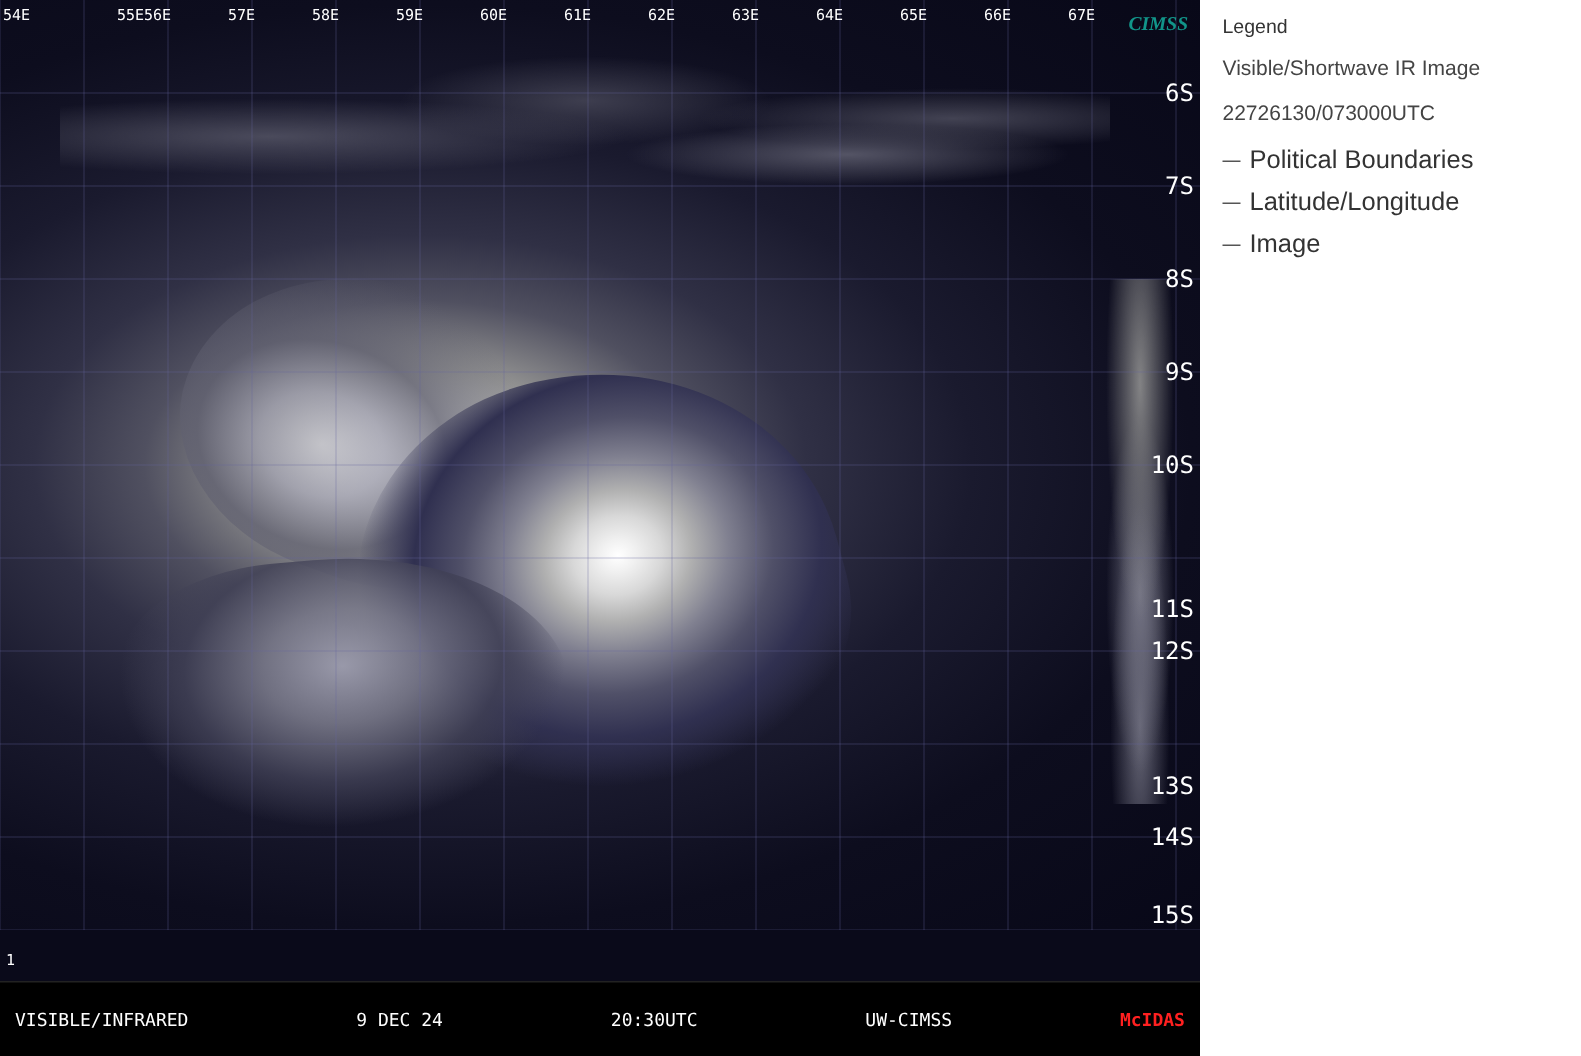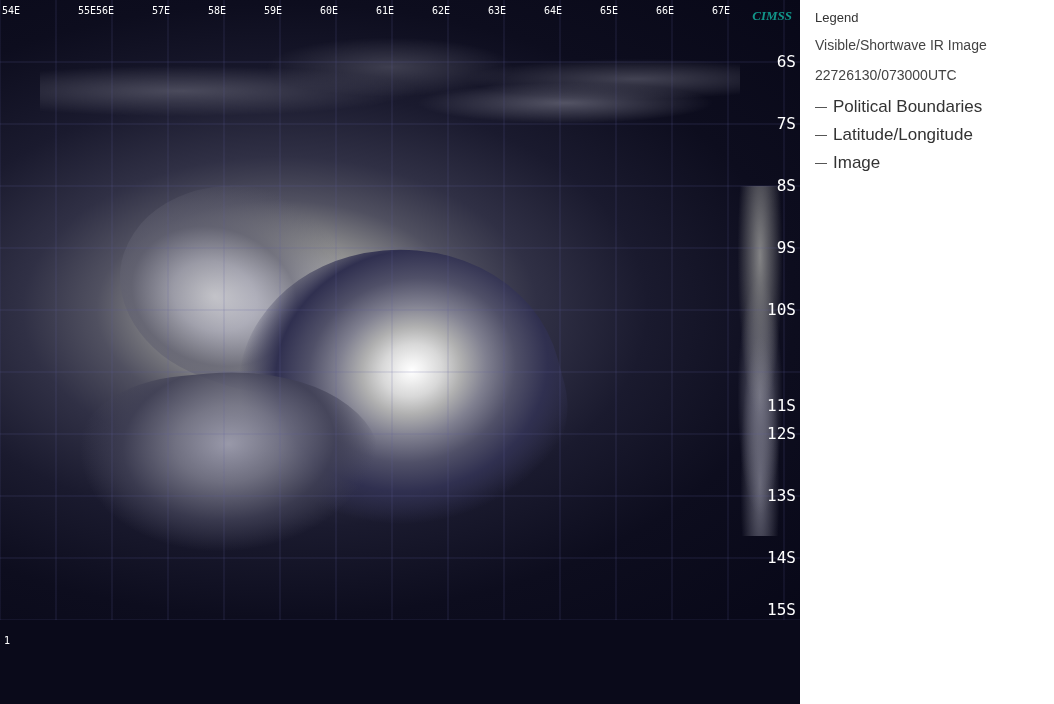--- a/index.html
+++ b/index.html
@@ -274,28 +274,35 @@
     <span class="lon-label" style="left:656px;">66E</span>
     <span class="lon-label" style="left:712px;">67E</span>
 
     <span class="lat-label" style="top:52px;">6S</span>
     <span class="lat-label" style="top:114px;">7S</span>
     <span class="lat-label" style="top:176px;">8S</span>
     <span class="lat-label" style="top:238px;">9S</span>
     <span class="lat-label" style="top:300px;">10S</span>
     <span class="lat-label" style="top:380px;margin-top:16px;">11S</span>
     <span class="lat-label" style="top:424px;">12S</span>
-    <span class="lat-label" style="top:486px;">13S</span>
+    <span class="lat-label" style="top:514px;">13S</span>
     <span class="lat-label" style="top:548px;">14S</span>
     <span class="lat-label" style="top:600px;">15S</span>
 
     <div id="cimss-logo">CIMSS</div>
 
     <span class="number-badge" style="bottom:58px;">1</span>
 
+    <div id="status-bar">
+      <span class="status-text">VISIBLE/INFRARED</span>
+      <span class="status-text">9 DEC 24</span>
+      <span class="status-text">20:30UTC</span>
+      <span class="status-text">UW-CIMSS</span>
+      <span class="status-red">McIDAS</span>
+    </div>
   </div>
 
   <div id="legend-panel">
     <div id="legend-title">Legend</div>
     <div class="legend-subtitle">Visible/Shortwave IR Image</div>
     <div class="legend-subtitle">22726130/073000UTC</div>
     <div class="legend-item">
       <div class="legend-dash"></div>
       <span>Political Boundaries</span>
     </div>

